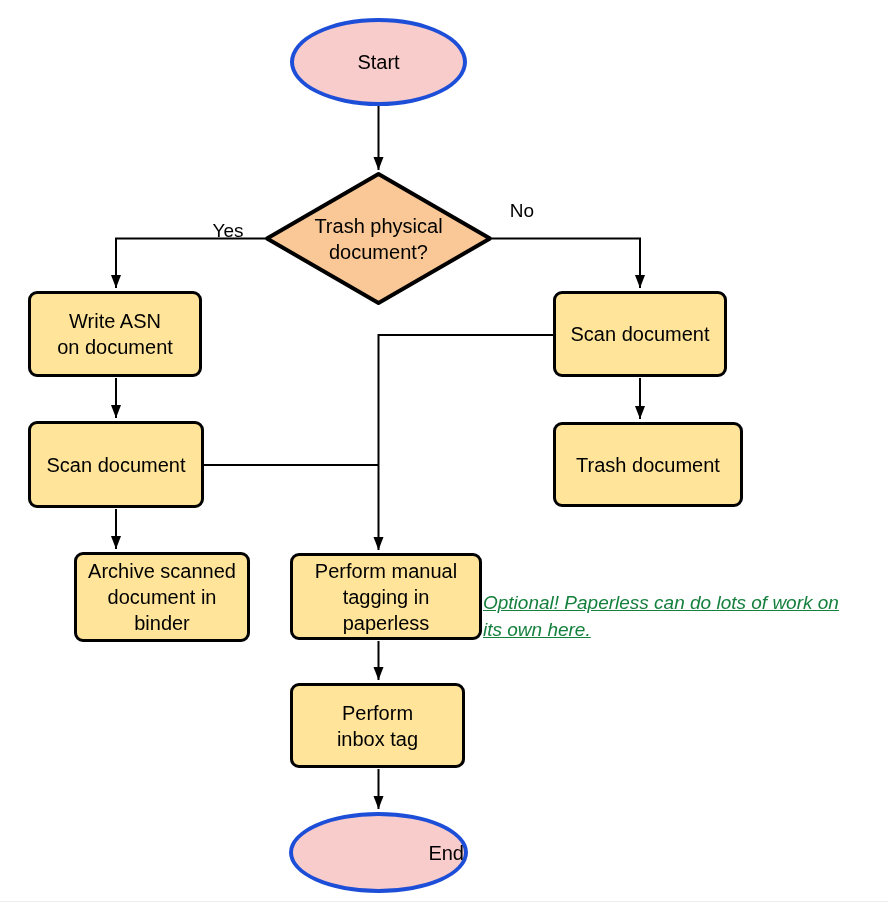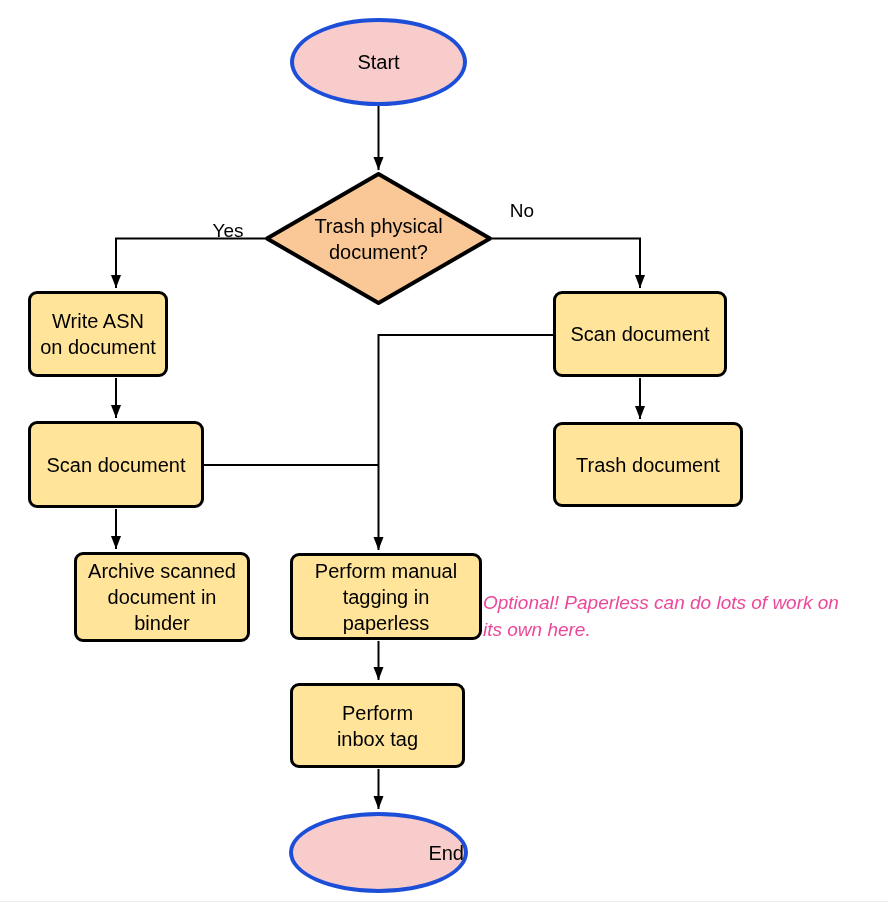--- a/index.html
+++ b/index.html
@@ -53,35 +53,36 @@
     text-align: center;
   }
   .annotation {
     position: absolute;
     left: 483px;
     top: 589px;
     width: 402px;
     font-size: 19px;
     font-style: italic;
     line-height: 27px;
-    color: #ec4899;
+    color: #15803d;
     white-space: pre-line;
+    text-decoration: underline;
   }
   .bottom-divider {
     position: absolute;
     left: 0;
     top: 901px;
     width: 888px;
     height: 1px;
     background: #ededed;
   }
   
   #node-start        { left: 290px; top: 18px;  width: 177px; height: 88px; }
   #node-decision-txt { left: 265px; top: 172px; width: 227px; height: 133px; }
-  #node-write-asn    { left: 28px;  top: 291px; width: 140px; height: 86px; }
+  #node-write-asn    { left: 28px;  top: 291px; width: 174px; height: 86px; }
   #node-scan-left    { left: 28px;  top: 421px; width: 176px; height: 87px; }
   #node-archive      { left: 28px;  top: 552px; width: 176px; height: 90px; margin-left: 46px; }
   #node-scan-right   { left: 553px; top: 291px; width: 174px; height: 86px; }
   #node-trash        { left: 553px; top: 422px; width: 190px; height: 85px; }
   #node-perform      { left: 290px; top: 553px; width: 192px; height: 87px; }
   #node-remove       { left: 290px; top: 683px; width: 175px; height: 85px; }
   #node-end          { left: 289px; top: 812px; width: 179px; height: 81px; justify-content: flex-end; }
   #label-yes         { left: 200px; top: 208px; width: 56px; margin-top: 12px; }
   #label-no          { left: 494px; top: 200px; width: 56px; }
 </style>

